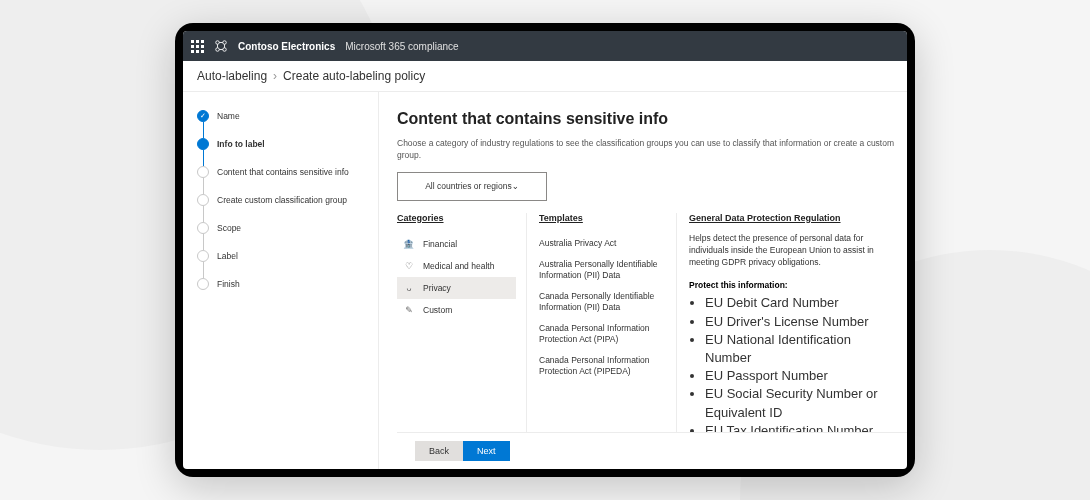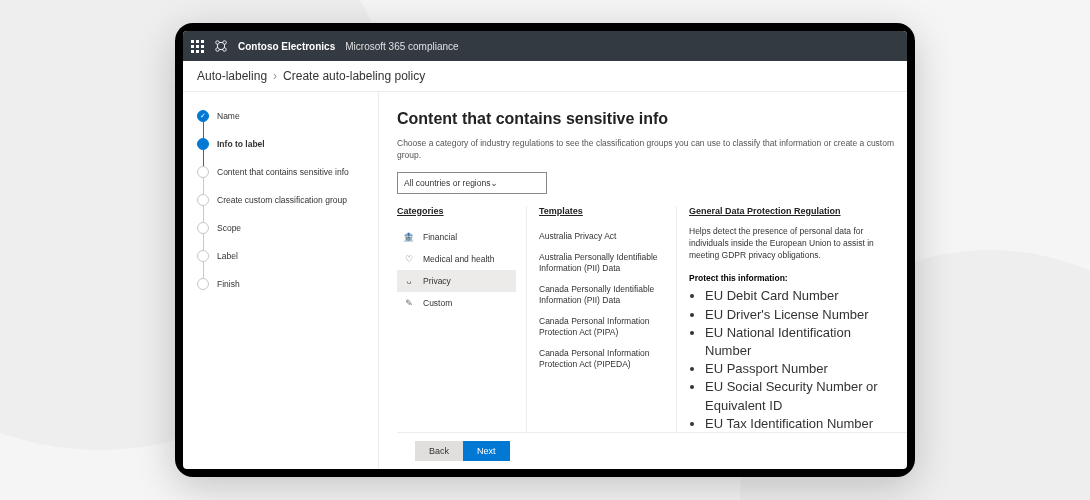--- a/index.html
+++ b/index.html
@@ -164,27 +164,27 @@
     align-items: center;
     padding: 0 6px;
     font-size: 8.5px;
     color: #666;
     gap: 5px;
   }
   .search svg { width: 10px; height: 10px; }
   .region-select {
     width: 150px;
     border: 1px solid #8a8886;
-    height: 22px;
+    height: 29px;
     display: flex;
     align-items: center;
     padding: 0 6px;
     font-size: 8.5px;
     color: #333;
-    justify-content: flex-start;
+    justify-content: center;
   }
   .columns {
     display: flex;
     flex: 1;
     overflow: hidden;
   }
   .col {
     padding-right: 10px;
   }
   .col-cat { width: 130px; border-right: 1px solid #ececec; }

